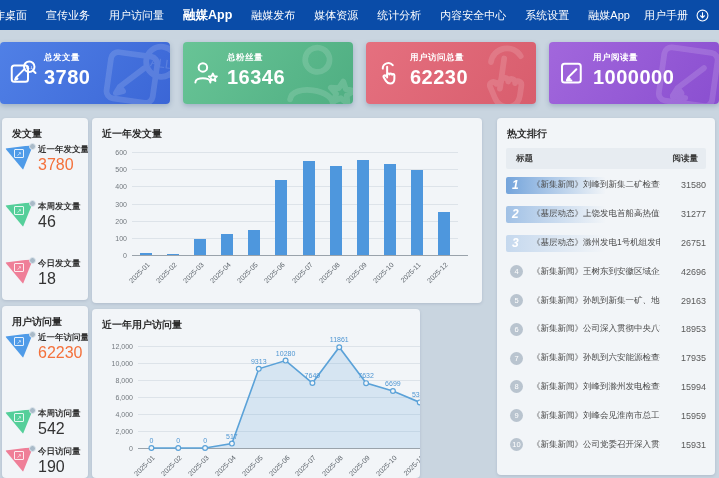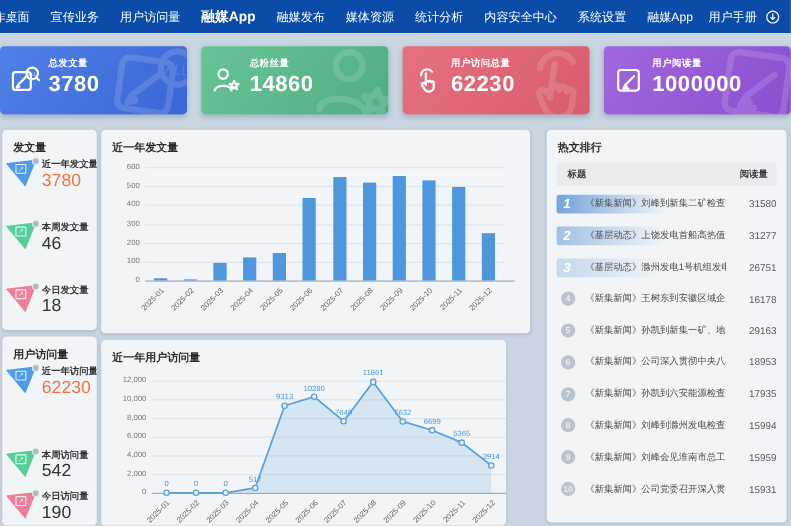--- a/index.html
+++ b/index.html
@@ -37,21 +37,21 @@
   .tri .shape { width:100%; height:100%; clip-path:polygon(0 6%,100% 0,58% 100%); border-radius:3px; transform:rotate(-4deg); }
   .tri .dot { position:absolute; right:-2px; top:-3px; width:7px; height:7px; border-radius:50%; background:#a9bac8; border:1px solid #dfe8ef; }
   .tri .g { position:absolute; left:8px; top:3px; width:10px; height:9px; border:1px solid rgba(255,255,255,.85); border-radius:1px;
             font-size:6px; line-height:8px; text-align:center; color:rgba(255,255,255,.9); }
   .lstat .ll { position:absolute; left:32px; top:0; font-size:8.5px; font-weight:bold; color:#333; white-space:nowrap; }
   .lstat .lv { position:absolute; left:32px; top:12px; font-size:16px; color:#333; }
   .lstat .lv.hl { color:#f4713b; }
 
   
   #bar-panel  { left:92px; top:118px; width:390px; height:185px; }
-  #line-panel { left:92px; top:309px; width:368px; height:169px; }
+  #line-panel { left:92px; top:309px; width:328px; height:169px; }
   .plot { position:absolute; }
   .gline { position:absolute; left:0; width:100%; height:1px; background:#dde3e9; }
   .ytick { position:absolute; right:100%; margin-right:5px; font-size:7px; color:#73797f; transform:translateY(-50%); white-space:nowrap; }
   .baseline { position:absolute; left:0; bottom:-1px; width:103%; height:1px; background:#9aa3ab; }
   .bar { position:absolute; bottom:0; width:12px; background:#4e97dd; }
   .xlab { position:absolute; width:42px; font-size:7px; color:#5f666d; text-align:right;
           transform-origin:100% 0; transform:rotate(-45deg); }
   .dlab { position:absolute; font-size:7px; color:#4f96d2; transform:translate(-50%,0); white-space:nowrap; }
 
   
@@ -125,21 +125,21 @@
     <div class="card" style="background: linear-gradient(125deg, rgb(104, 196, 150), rgb(79, 174, 130));">
       <div class="ic">
         <svg viewBox="0 0 24 24" width="100%" height="100%" fill="none" stroke="#fff" stroke-width="1.6" stroke-linecap="round" stroke-linejoin="round">
           <circle cx="9.5" cy="7.5" r="3.4"></circle>
           <path d="M3.5 19.5c0-4.5 12-4.5 12 0"></path>
           <path d="M17.5 12.5l1 2 2.2.2-1.7 1.5.5 2.2-2-1.2-2 1.2.5-2.2-1.7-1.5 2.2-.2z"></path>
         </svg>
       </div>
       <div class="txt">
         <div class="lbl">总粉丝量</div>
-        <div class="val">14860</div>
+        <div class="val">16346</div>
       </div>
       <div class="wm">
         <svg viewBox="0 0 24 24" width="100%" height="100%" fill="none" stroke="#fff" stroke-width="1.6" stroke-linecap="round" stroke-linejoin="round">
           <circle cx="9.5" cy="7.5" r="3.4"></circle>
           <path d="M3.5 19.5c0-4.5 12-4.5 12 0"></path>
           <path d="M17.5 12.5l1 2 2.2.2-1.7 1.5.5 2.2-2-1.2-2 1.2.5-2.2-1.7-1.5 2.2-.2z"></path>
         </svg>
       </div>
     </div>
     <div class="card" style="background: linear-gradient(125deg, rgb(229, 112, 127), rgb(216, 93, 109));">
@@ -374,21 +374,21 @@
       </div>
       <div class="hrow">
         <div class="hl-bar" style="background:linear-gradient(90deg, rgba(94,150,214,0.3), rgba(94,150,214,0))"></div>
         <span class="rank-i">3</span>
         <span class="ht">《基层动态》滁州发电1号机组发电机...</span>
         <span class="hv">26751</span>
       </div>
       <div class="hrow">
         <span class="rank-c">4</span>
         <span class="ht">《新集新闻》王树东到安徽区域企业调研</span>
-        <span class="hv">16178</span>
+        <span class="hv">42696</span>
       </div>
       <div class="hrow">
         <span class="rank-c">5</span>
         <span class="ht">《新集新闻》孙凯到新集一矿、地勘公...</span>
         <span class="hv">29163</span>
       </div>
       <div class="hrow">
         <span class="rank-c">6</span>
         <span class="ht">《新集新闻》公司深入贯彻中央八项规...</span>
         <span class="hv">18953</span>

